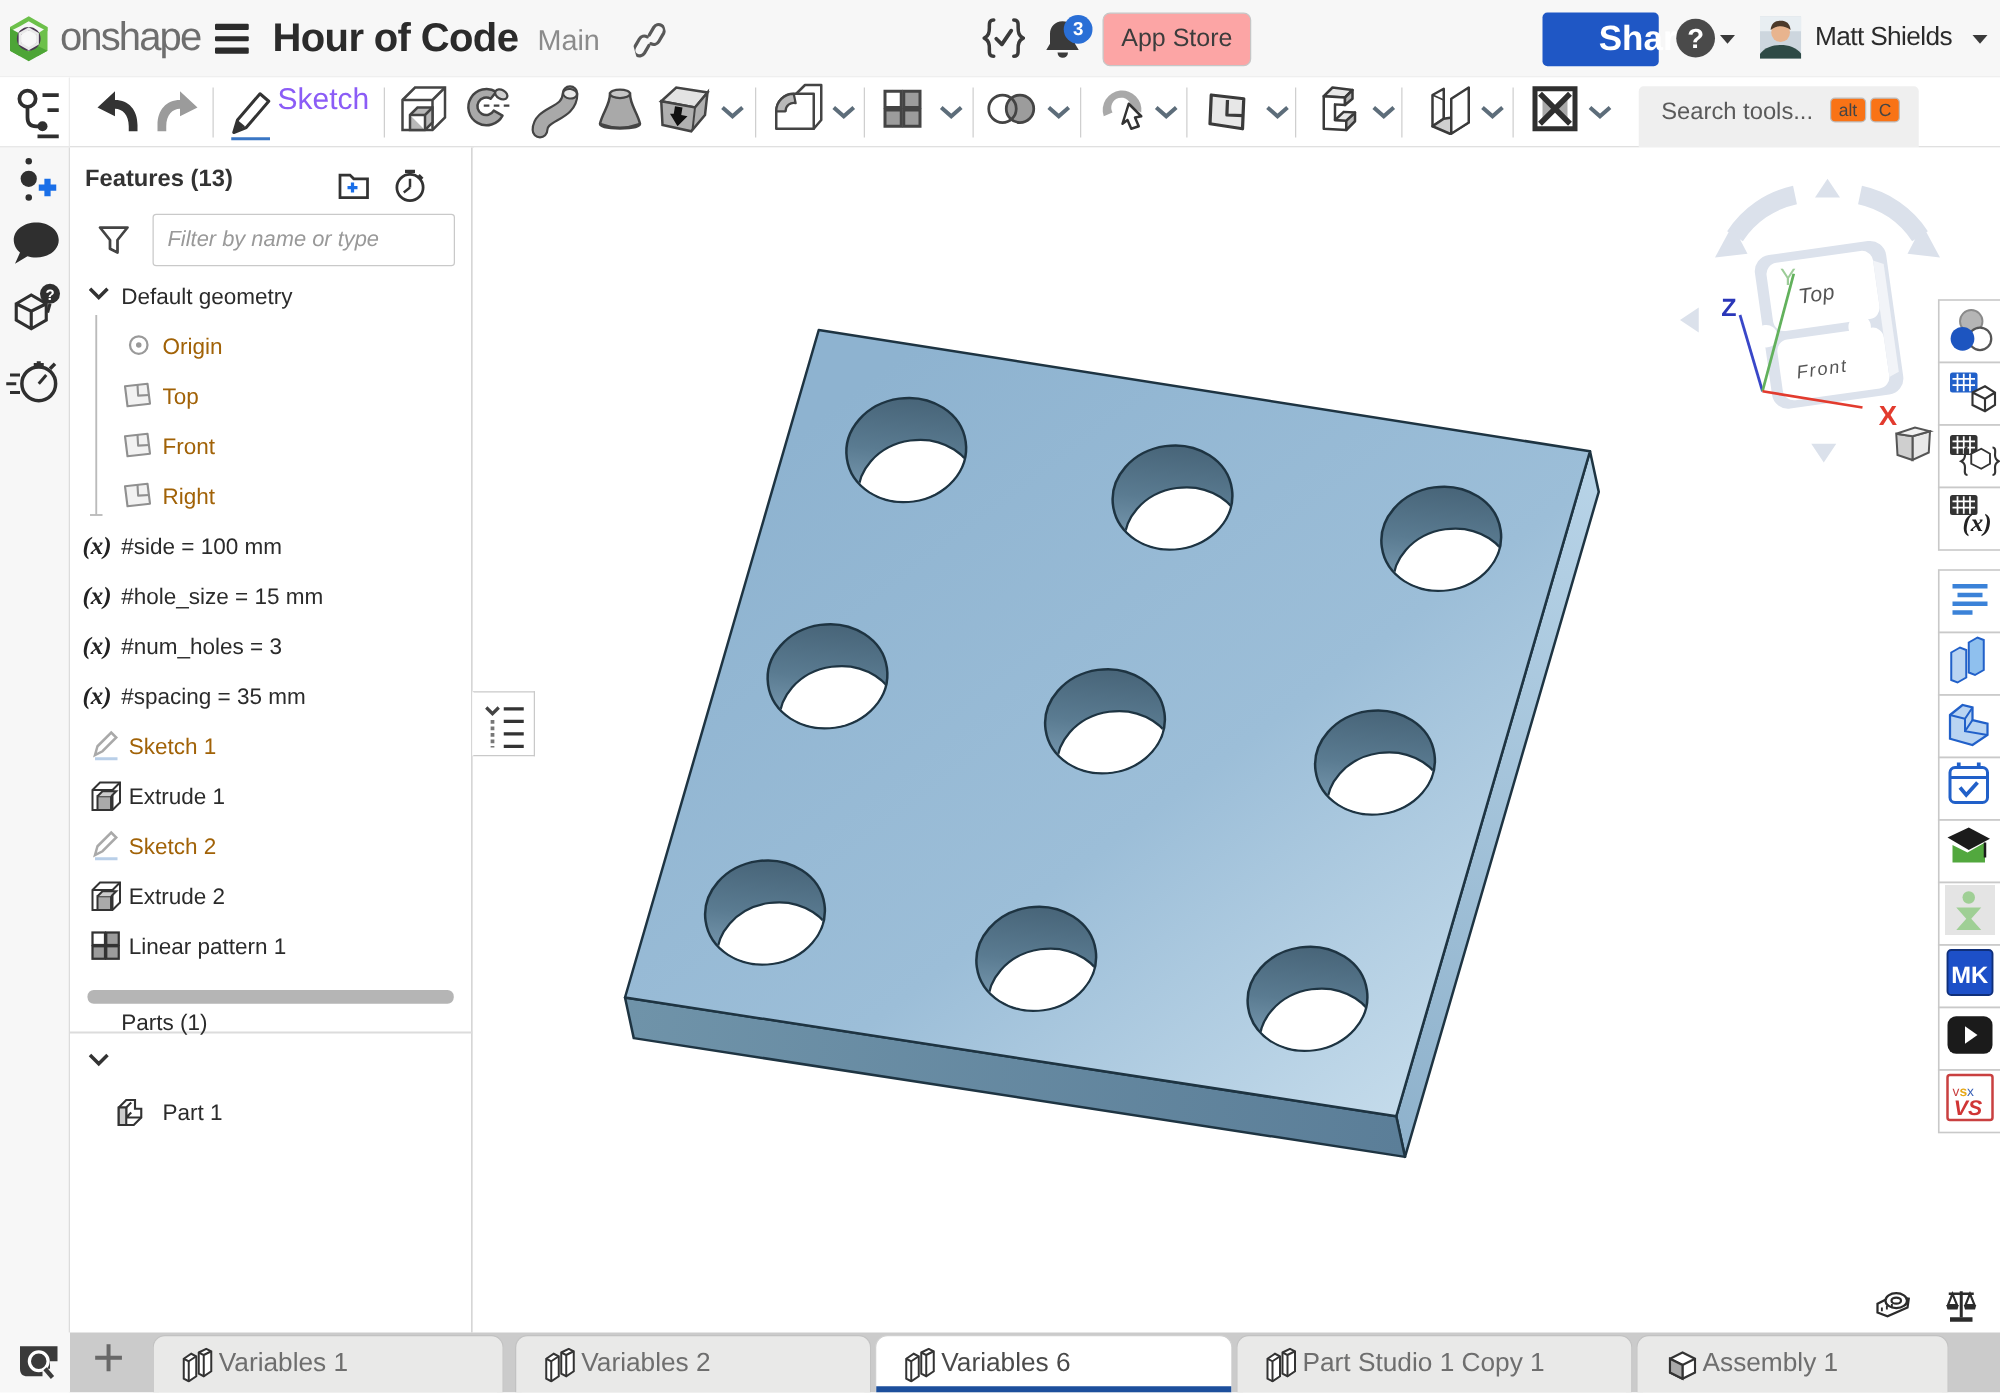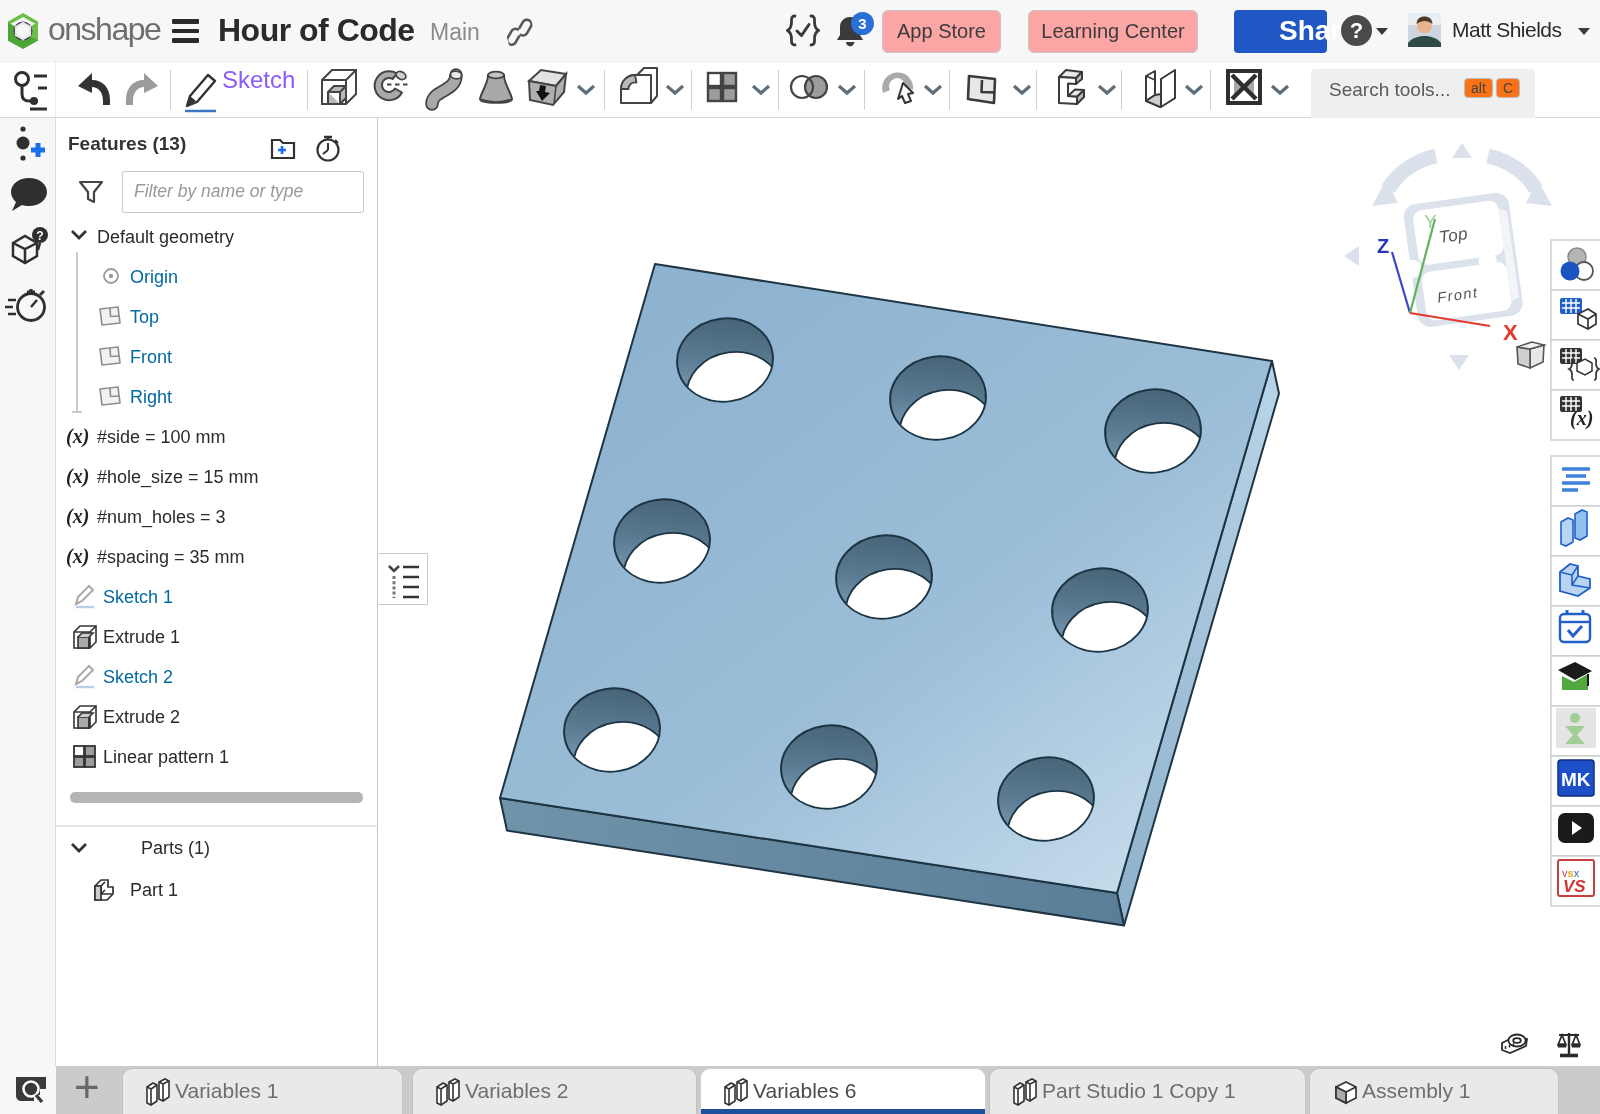--- a/index.html
+++ b/index.html
@@ -21,21 +21,21 @@
 
 #toolbar { position:absolute; left:0; top:62px; width:1600px; height:56px; background:#fff; border-bottom:1px solid #d6d6d6; }
 .tsep { position:absolute; top:8px; width:1px; height:40px; background:#cfcfcf; }
 #searchtools { position:absolute; left:1311px; top:7px; width:224px; height:55px; background:#efefef; border-radius:4px; color:#5a5a5a; font-size:19px; }
 .key { display:inline-block; border:1px solid #bdbdbd; background:#f97316; border-radius:4px; font-size:14px; color:#444; padding:1px 6px; }
 
 #sidebar { position:absolute; left:0; top:118px; width:56px; height:996px; background:#f7f7f7; border-right:1px solid #dcdcdc; }
 
 #panel { position:absolute; left:56px; top:118px; width:322px; height:948px; background:#fff; border-right:1px solid #c9c9c9; }
 .ptxt { position:absolute; font-size:18px; color:#2b2b2b; white-space:nowrap; }
-.pgray { color:#0369a1; }
+.pgray { color:#a16207; }
 #handle { position:absolute; left:378px; top:553px; width:50px; height:52px; background:#fff; border:1px solid #c9c9c9; border-left:1px solid #fff; z-index:6; }
 
 #canvas { position:absolute; left:379px; top:118px; width:1221px; height:948px; background:#fff; }
 
 #tabbar { position:absolute; left:56px; top:1066px; width:1544px; height:48px; background:#cbcbcb; }
 #bottomleft { position:absolute; left:0; top:1066px; width:56px; height:48px; background:#f7f7f7; }
 .tab { position:absolute; top:2px; height:46px; background:#e9e9e8; border:1px solid #c2c2c2; border-bottom:none; border-radius:10px 10px 0 0; font-size:21px; color:#6e6e6e; }
 .tab .lbl { position:absolute; left:52px; top:10px; }
 .tab.active { background:#fff; color:#4a4a4a; border-color:#d0d0d0; }
 .tab.active:after { content:""; position:absolute; left:0; bottom:0; width:100%; height:5px; background:#1c4f9c; }
@@ -70,21 +70,20 @@
       <path d="M9 2 C5 2 5.5 5 5.5 8 C5.5 12 5 14.5 1.5 16.5 C5 18.5 5.5 21 5.5 25 C5.5 28 5 31 9 31" fill="none" stroke="#3a3a3a" stroke-width="2.8" stroke-linecap="round"></path>
       <path d="M25 2 C29 2 28.5 5 28.5 8 C28.5 12 29 14.5 32.5 16.5 C29 18.5 28.5 21 28.5 25 C28.5 28 29 31 25 31" fill="none" stroke="#3a3a3a" stroke-width="2.8" stroke-linecap="round"></path>
       <path d="M11 17 L15.5 21.5 L23 10.5" fill="none" stroke="#3a3a3a" stroke-width="3" stroke-linecap="round" stroke-linejoin="round"></path>
     </svg>
     <svg class="abs" style="left:834px;top:15px" width="32" height="34" viewBox="0 0 32 34">
       <path d="M16 2 C10 2 6 6.5 6 12 L6 20 L3 25 L29 25 L26 20 L26 12 C26 6.5 22 2 16 2 Z" fill="#3a3a3a"></path>
       <path d="M12 27 a4.2 4.2 0 0 0 8.4 0 Z" fill="#3a3a3a"></path>
     </svg>
     <div class="abs" style="left:851px;top:12px;width:23px;height:23px;background:#2a6fd6;border-radius:50%;color:#fff;font-size:15px;font-weight:bold;text-align:center;line-height:23px;">3</div>
     <div class="tbbtn" style="left:882px;width:119px;line-height:41px;">App Store</div>
-    <div class="tbbtn" style="left:1028px;width:170px;line-height:41px;">Learning Center</div>
     <div id="sharebtn">Share</div>
     <div class="abs" style="left:1341px;top:15px;width:31px;height:31px;background:#4a4a4a;border-radius:50%;color:#fff;font-size:22px;font-weight:bold;text-align:center;line-height:31px;">?</div>
     <svg class="abs" style="left:1375px;top:27px" width="14" height="9" viewBox="0 0 14 9">
         <path d="M1 1 L7 8 L13 1 Z" fill="#3a3a3a"></path>
       </svg>
     <svg class="abs" style="left:1408px;top:13px" width="33" height="34" viewBox="0 0 33 34">
       <rect x="0" y="0" width="33" height="34" fill="#cdd6de"></rect>
       <rect x="0" y="0" width="33" height="12" fill="#e8eef2"></rect>
       <path d="M0 34 L0 30 C4 25 10 23 16.5 23 C23 23 29 25 33 30 L33 34 Z" fill="#2e4a46"></path>
       <circle cx="16.5" cy="13" r="7.5" fill="#e8b48e"></circle>
@@ -354,21 +353,21 @@
     <div class="ptxt pgray" style="left:74px;top:269px;">Right</div>
     <div class="ptxt" style="left:41px;top:309px;">#side = 100 mm</div>
     <div class="ptxt" style="left:41px;top:349px;">#hole_size = 15 mm</div>
     <div class="ptxt" style="left:41px;top:389px;">#num_holes = 3</div>
     <div class="ptxt" style="left:41px;top:429px;">#spacing = 35 mm</div>
     <div class="ptxt pgray" style="left:47px;top:469px;">Sketch 1</div>
     <div class="ptxt" style="left:47px;top:509px;">Extrude 1</div>
     <div class="ptxt pgray" style="left:47px;top:549px;">Sketch 2</div>
     <div class="ptxt" style="left:47px;top:589px;">Extrude 2</div>
     <div class="ptxt" style="left:47px;top:629px;">Linear pattern 1</div>
-    <div class="ptxt" style="left:41px;top:720px;margin-left:44px;">Parts (1)</div>
+    <div class="ptxt" style="left:41px;top:690px;">Parts (1)</div>
     <div class="ptxt" style="left:74px;top:762px;">Part 1</div>
   </div>
   <div id="handle">
     <svg width="48" height="50" viewBox="0 0 48 50">
       <path d="M10 12 L15 17 L20 12" stroke="#444" stroke-width="2.6" fill="none"></path>
       <path d="M15 22 L15 44" stroke="#777" stroke-width="3" stroke-dasharray="3 2.2"></path>
       <path d="M24 13 L40 13 M24 23 L40 23 M24 33 L40 33 M24 43 L40 43" stroke="#333" stroke-width="2.6"></path>
     </svg>
   </div>
   <div id="canvas">

